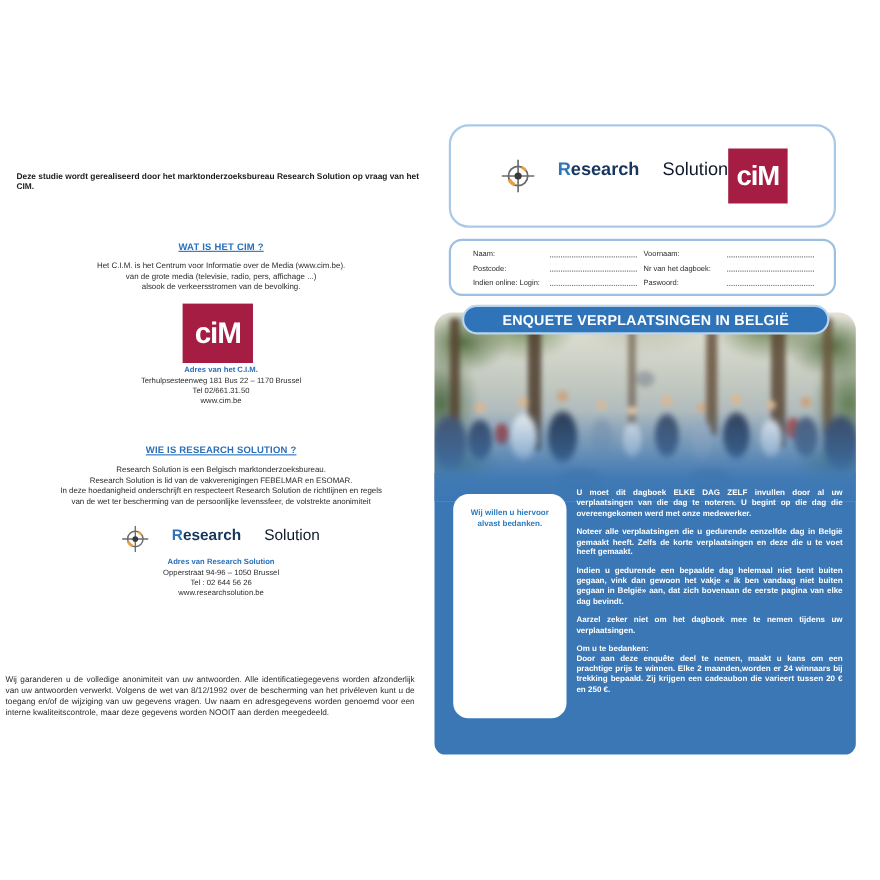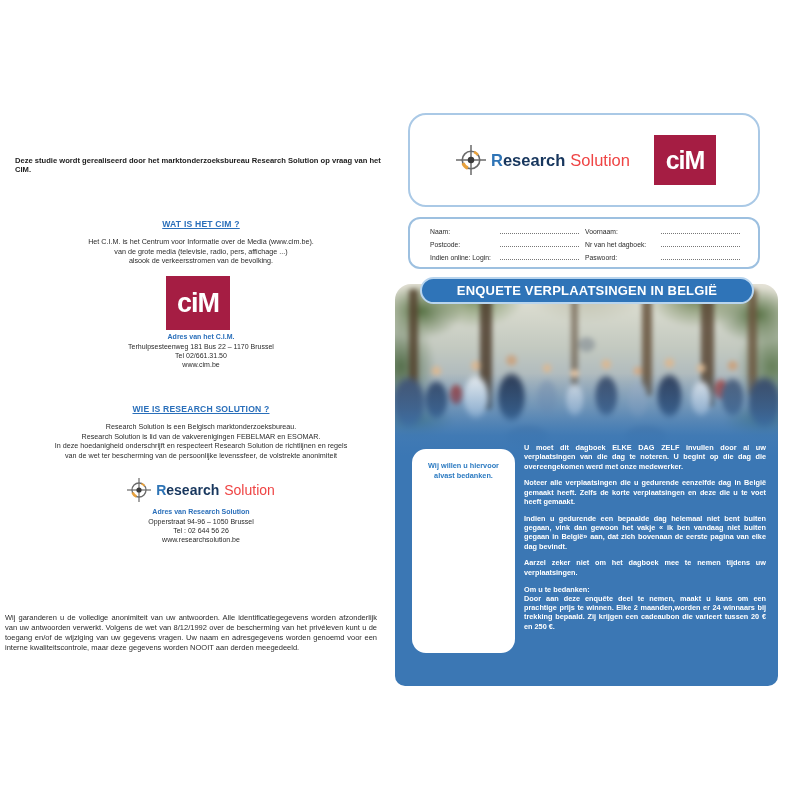--- a/index.html
+++ b/index.html
@@ -11,26 +11,26 @@
   .sec-heading{width:372px;left:15px;text-align:center;font-size:8.6px;font-weight:bold;color:#2a6fba;text-decoration:underline;letter-spacing:.2px;}
   .sec-body{width:372px;left:15px;text-align:center;font-size:7.2px;color:#2b2b2b;line-height:9.6px;}
   .addr-label{width:372px;left:15px;text-align:center;font-size:7px;color:#2a6fba;font-weight:bold;}
   .addr-lines{width:372px;left:15px;text-align:center;font-size:7px;color:#2b2b2b;line-height:9.2px;}
   .lp-footer{left:5px;top:613px;width:372px;font-size:7.5px;color:#2b2b2b;line-height:10px;text-align:justify;}
 
   .cim-logo{background:#a51d43;color:#ffffff;display:flex;align-items:center;justify-content:center;font-weight:bold;letter-spacing:-1px;}
   .cim-logo-left{left:166px;top:276px;width:64px;height:54px;font-size:27px;}
   .cim-logo-hdr{width:62px;height:50px;font-size:25px;}
 
-  .rs-logo{display:flex;align-items:center;gap:5px;}
+  .rs-logo{display:flex;gap:21px;}
   .rs-logo-left{left:0;top:478px;width:402px;justify-content:center;}
   .rs-icon{display:inline-flex;}
   .rs-research{font-weight:bold;color:#17365d;}
   .rs-research::first-letter{color:#2e74b6;}
-  .rs-solution{color:#ef4444;font-weight:normal;}
+  .rs-solution{color:#0f172a;font-weight:normal;}
   .rs-sm .rs-research,.rs-sm .rs-solution{font-size:14px;}
   .rs-lg .rs-research,.rs-lg .rs-solution{font-size:16.5px;}
 
   
   .hdr-box{left:408px;top:113px;width:352px;height:94px;border:2px solid #aac9e6;border-radius:18px;background:#ffffff;display:flex;align-items:center;justify-content:space-between;padding:0 42px 0 46px;box-sizing:border-box;}
 
   .form-box{left:408px;top:217px;width:352px;height:52px;border:2px solid #9dc0e0;border-radius:12px;background:#ffffff;box-sizing:border-box;padding:7px 12px 6px 20px;display:flex;flex-direction:column;justify-content:space-between;}
   .form-row{display:flex;align-items:flex-end;}
   .f-label{font-size:6.8px;color:#2b2b2b;white-space:nowrap;}
   .f-dots{flex:1;border-bottom:1.2px dotted #777;height:7px;margin:0 6px 1px 4px;}

